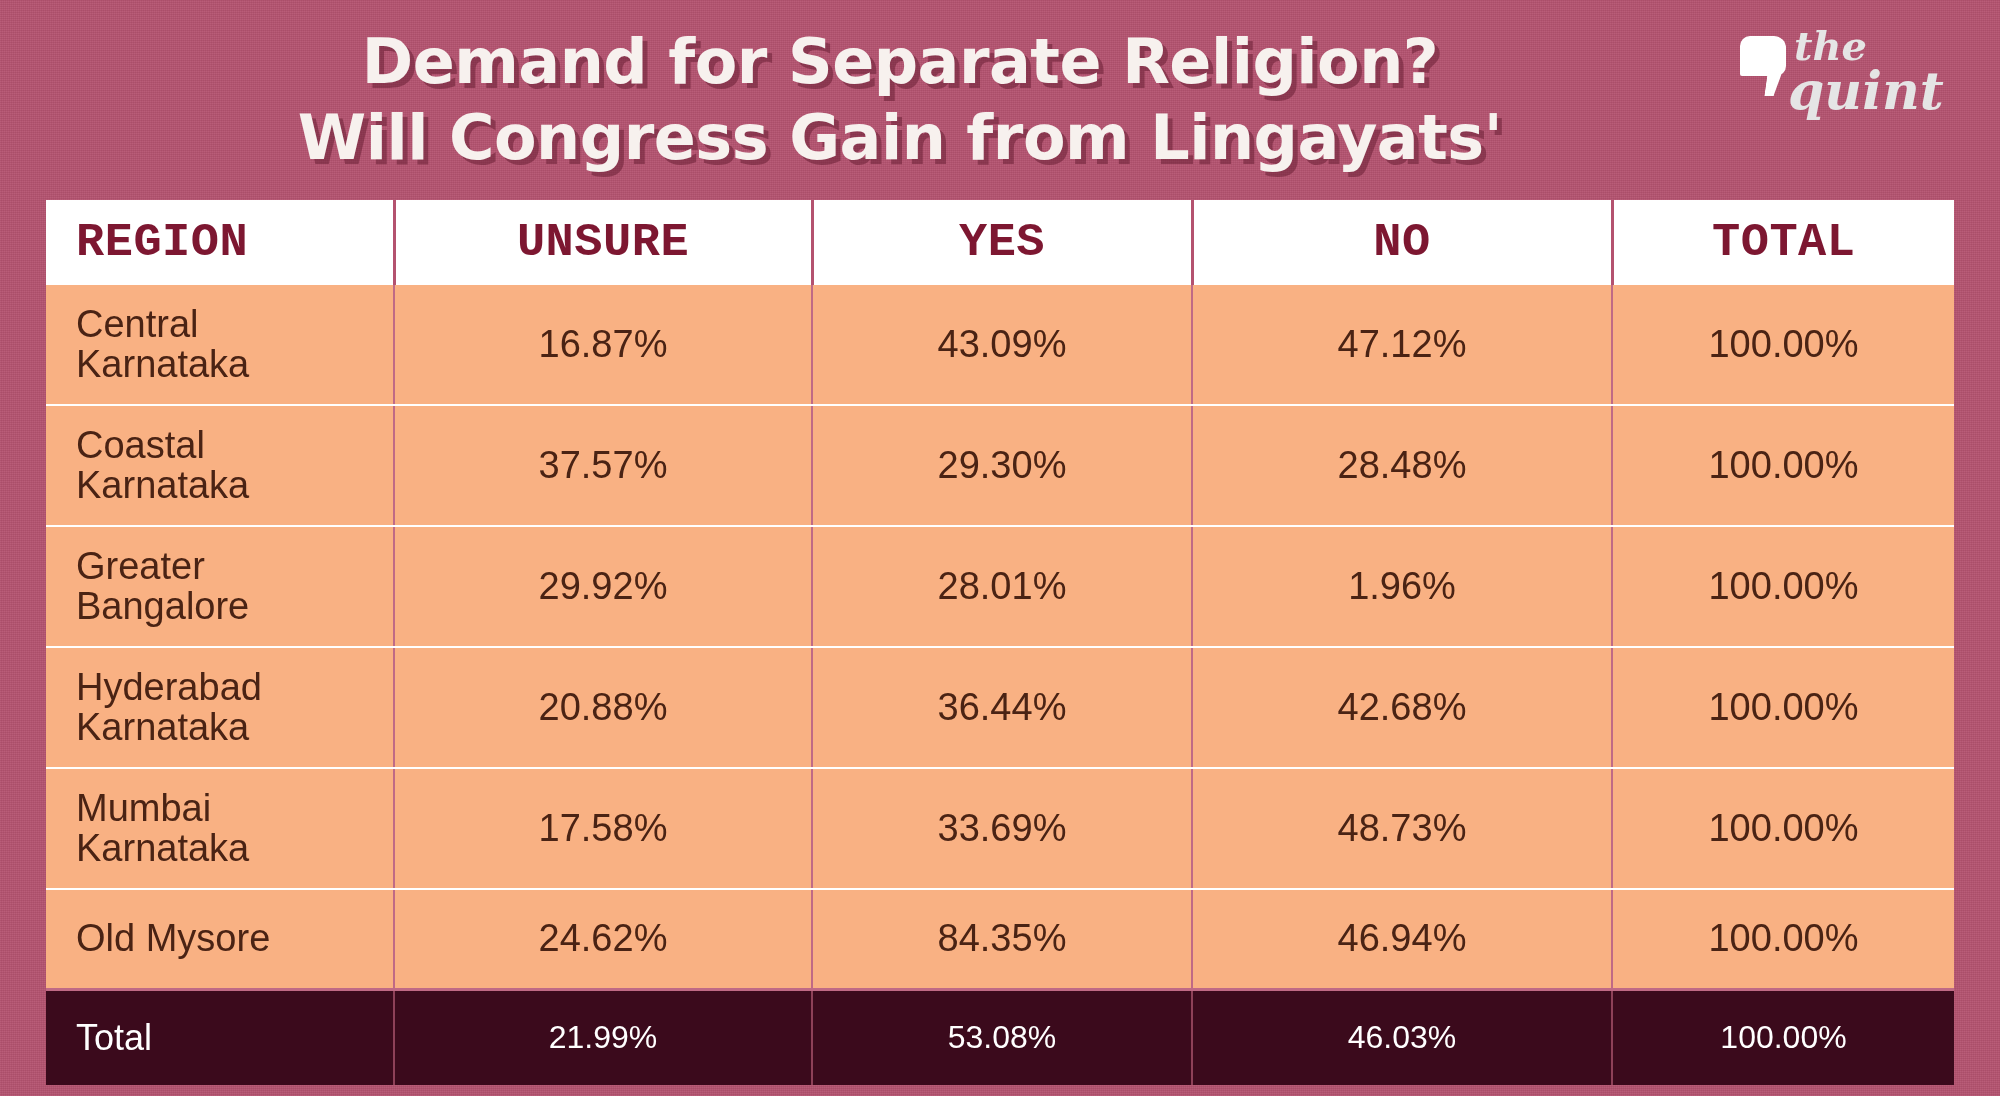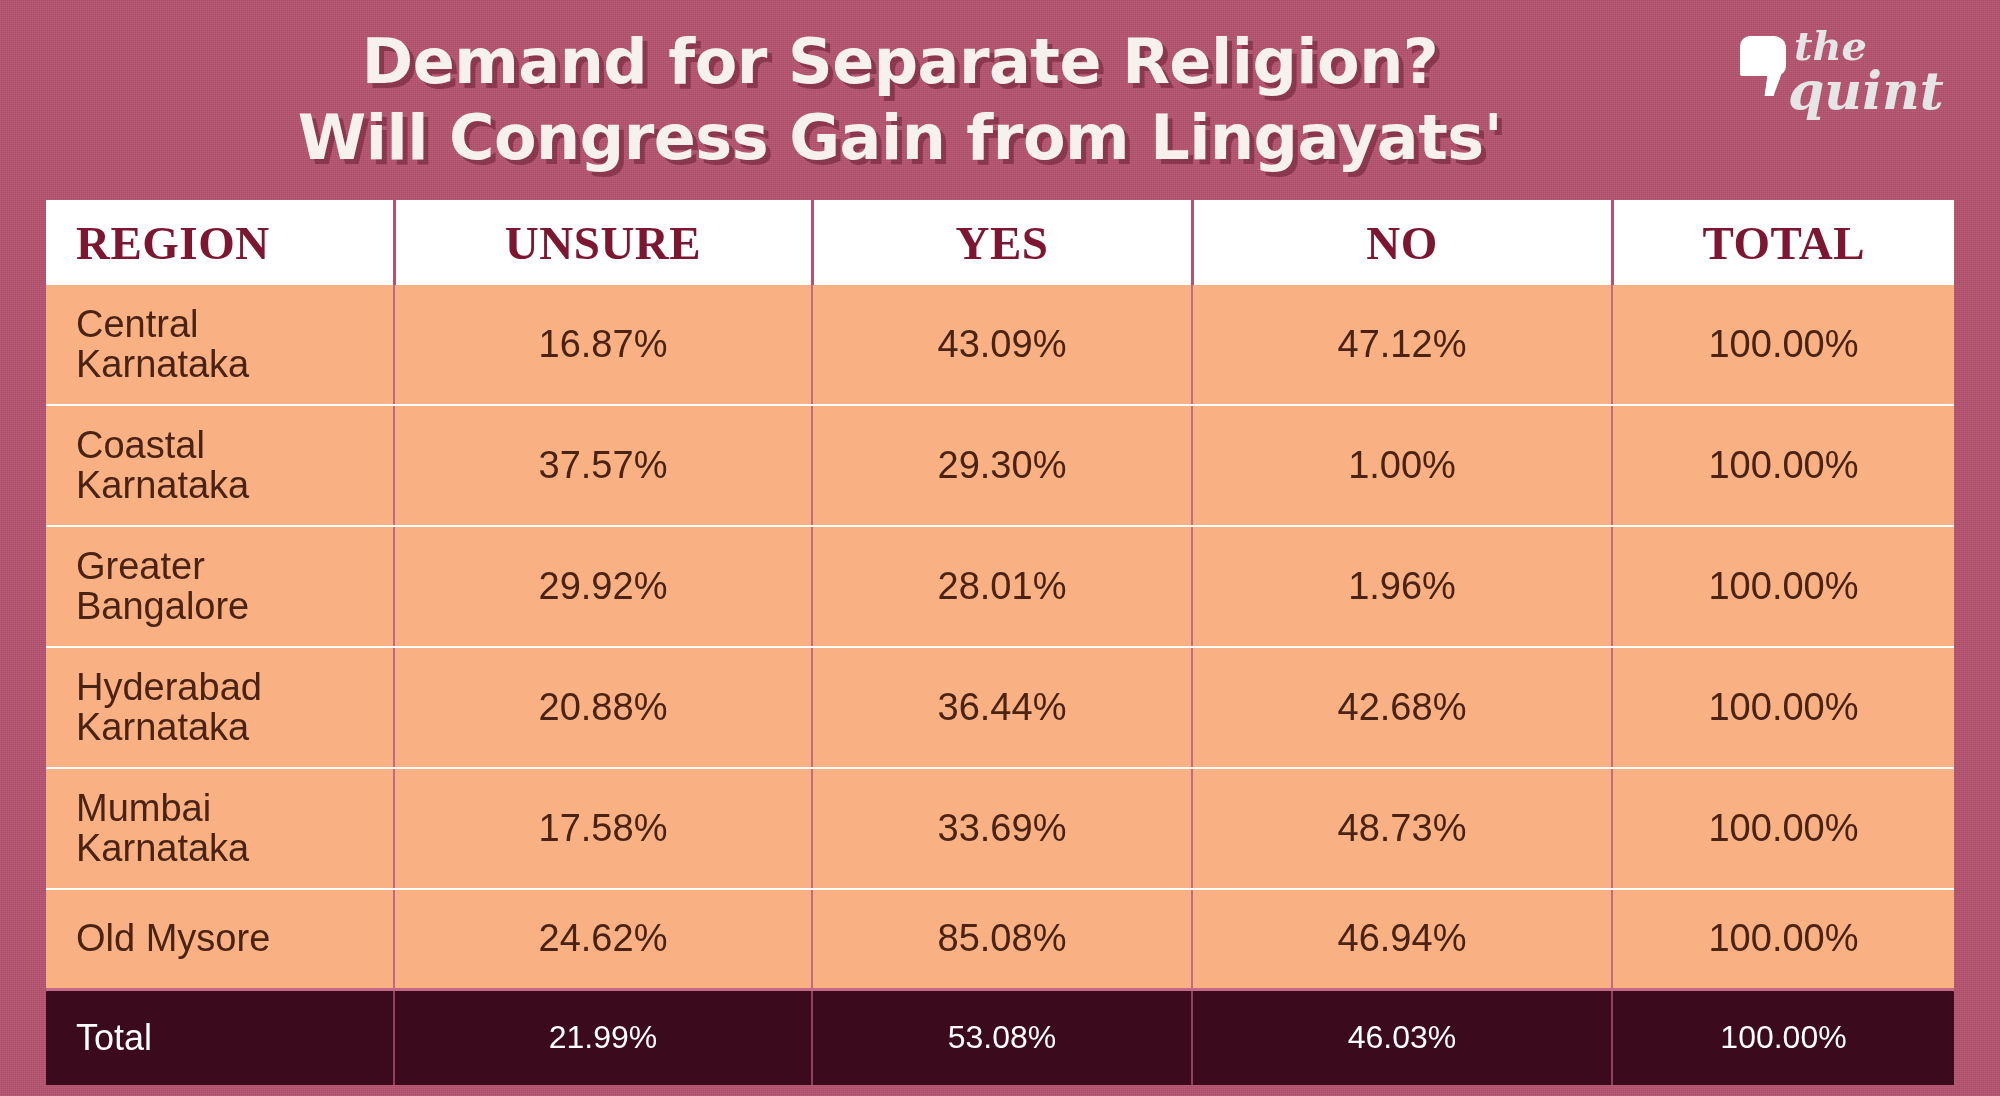--- a/index.html
+++ b/index.html
@@ -91,21 +91,21 @@
   }
   table.poll col.c0 { width:348px; }
   table.poll col.c1 { width:418px; }
   table.poll col.c2 { width:380px; }
   table.poll col.c3 { width:420px; }
   table.poll col.c4 { width:342px; }
 
   thead th {
     background:#ffffff;
     color:#7d1731;
-    font-family:Liberation Serif, serif;
+    font-family:Liberation Mono, monospace;
     font-weight:bold;
     font-size:47px;
     letter-spacing:0.5px;
     height:85px;
     text-align:center;
     vertical-align:middle;
     border-right:3px solid #b4526f;
     padding:0 10px;
   }
   thead th:last-child { border-right:none; }
@@ -204,21 +204,21 @@
         <td>100.00%</td>
       </tr>
 
       <tr class="data-row">
         <td class="region-cell">
           <span class="rl">Coastal</span>
           <span class="rl">Karnataka</span>
         </td>
         <td>37.57%</td>
         <td>29.30%</td>
-        <td>1.00%</td>
+        <td>28.48%</td>
         <td>100.00%</td>
       </tr>
 
       <tr class="data-row">
         <td class="region-cell">
           <span class="rl">Greater</span>
           <span class="rl">Bangalore</span>
         </td>
         <td>29.92%</td>
         <td>28.01%</td>
@@ -246,21 +246,21 @@
         <td>33.69%</td>
         <td>48.73%</td>
         <td>100.00%</td>
       </tr>
 
       <tr class="data-row">
         <td class="region-cell">
           <span class="rl">Old Mysore</span>
         </td>
         <td>24.62%</td>
-        <td>85.08%</td>
+        <td>84.35%</td>
         <td>46.94%</td>
         <td>100.00%</td>
       </tr>
 
       <tr class="total-row">
         <td class="region-cell">Total</td>
         <td>21.99%</td>
         <td>53.08%</td>
         <td>46.03%</td>
         <td>100.00%</td>

